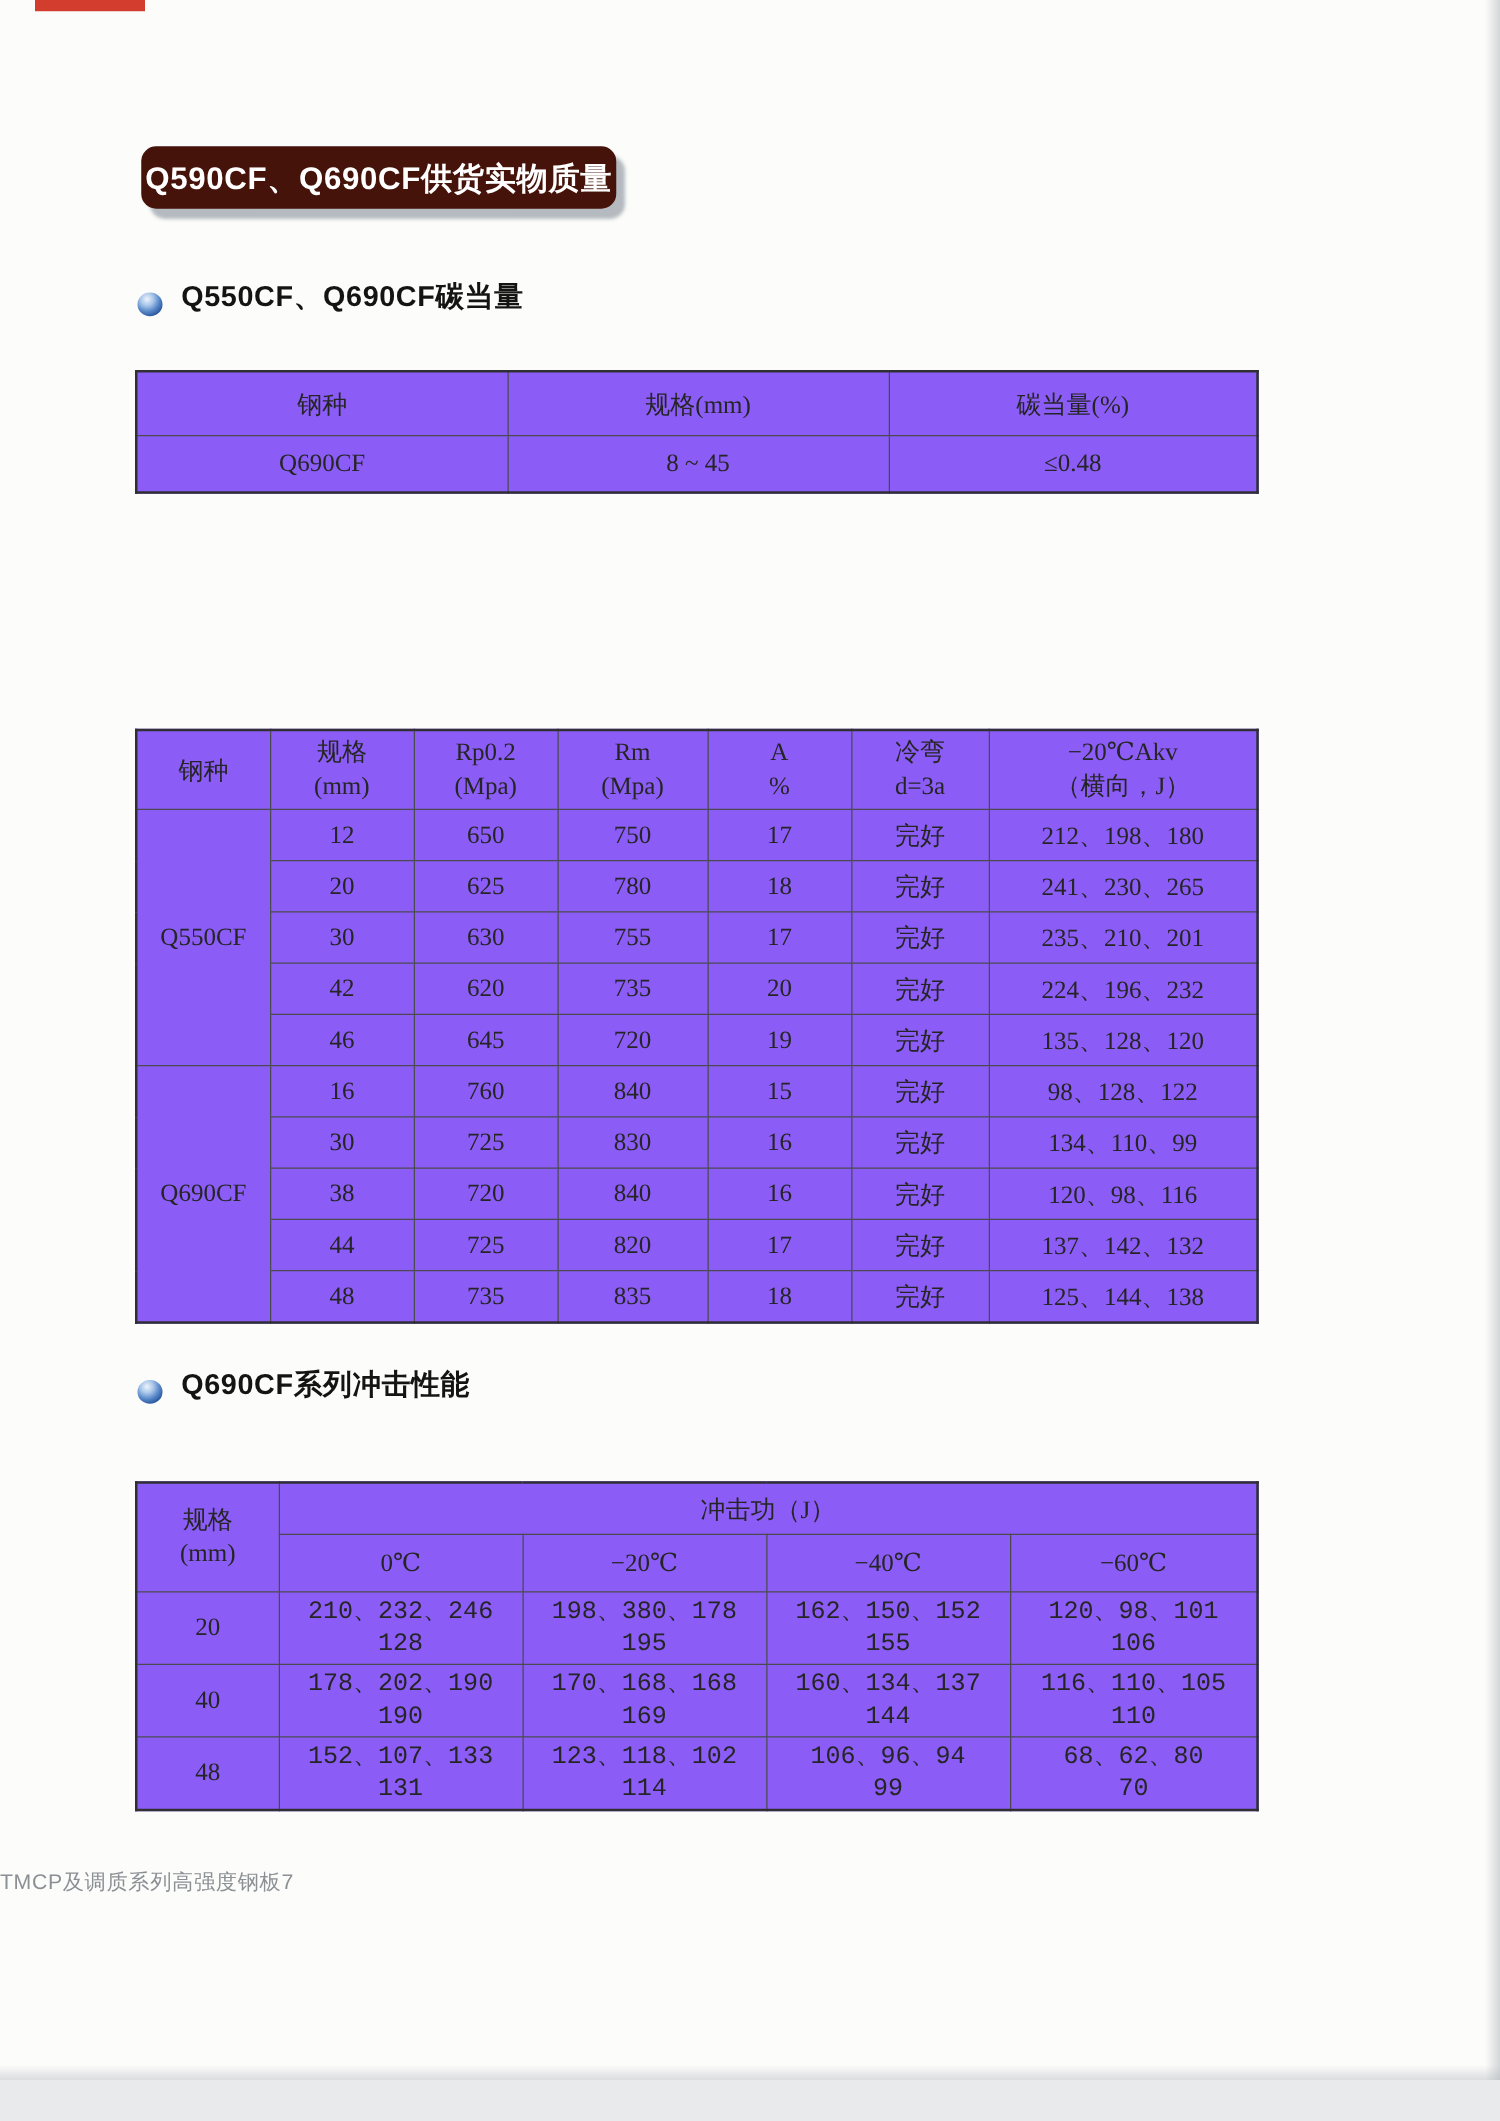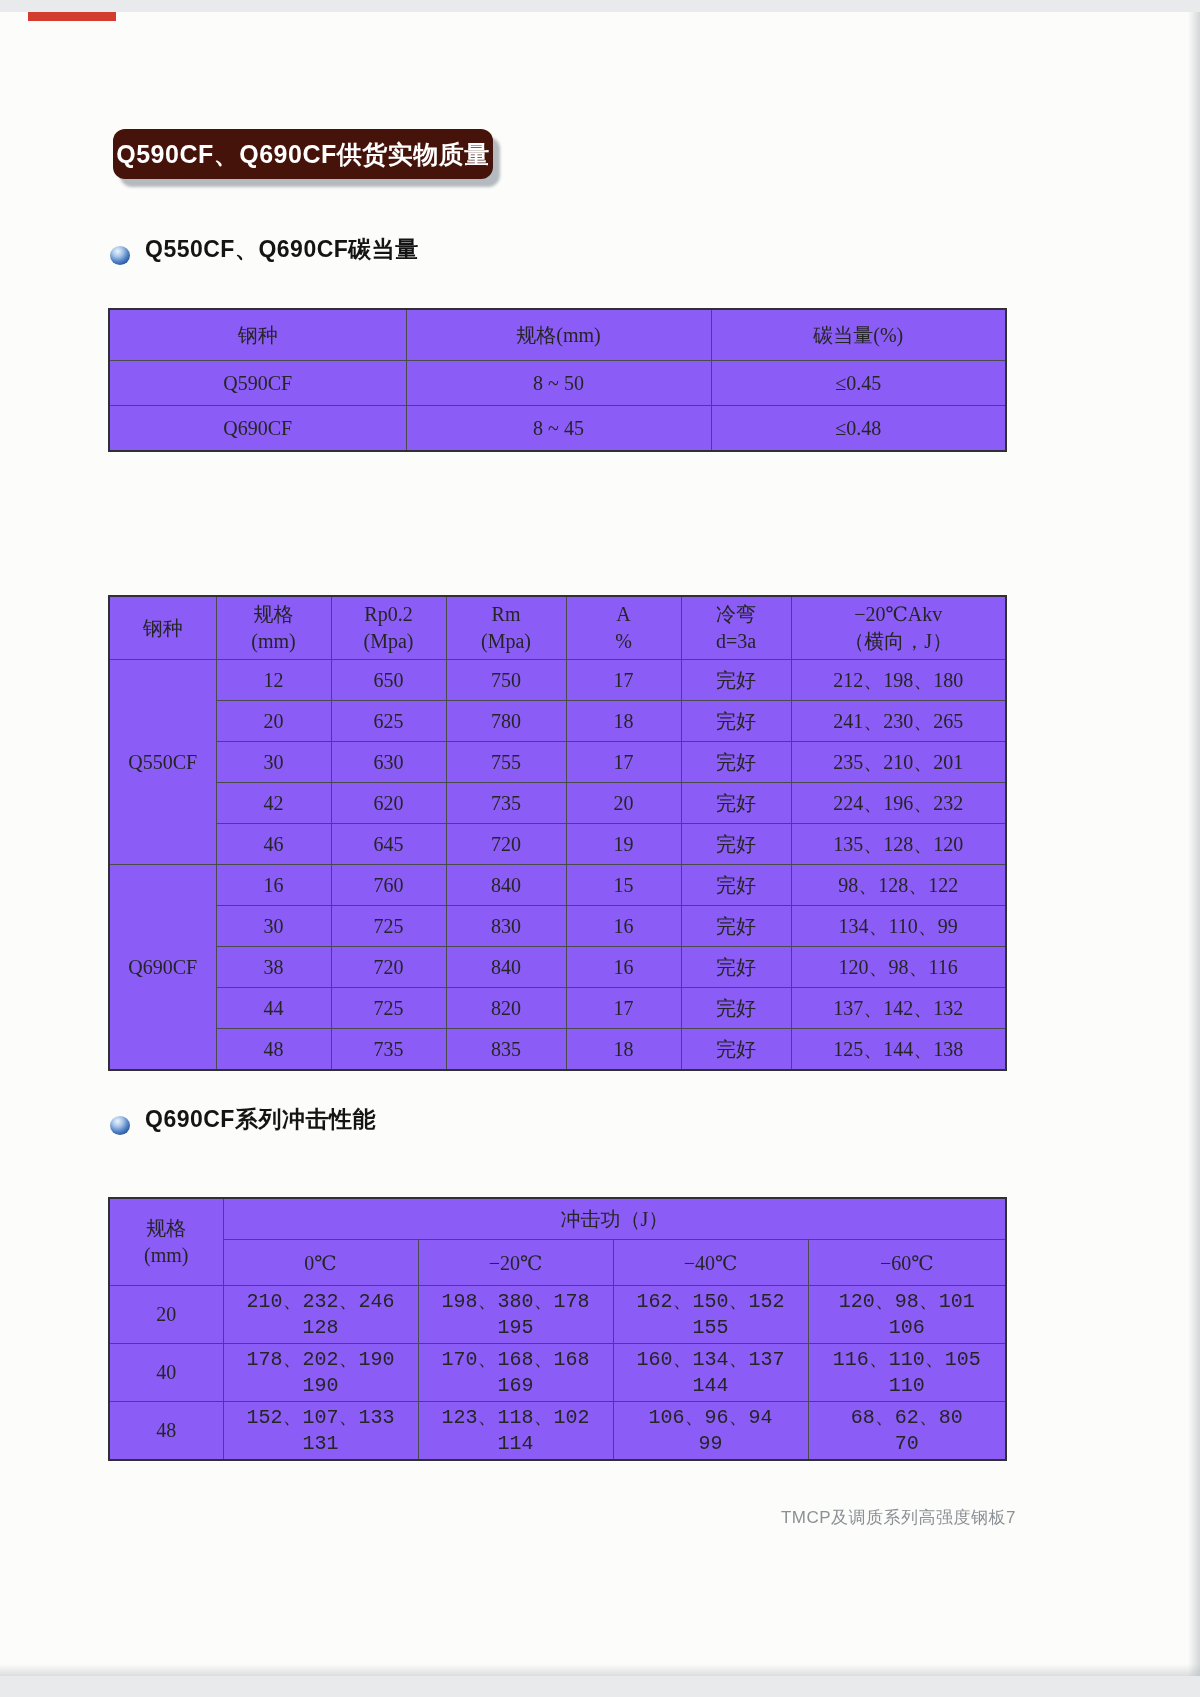--- a/index.html
+++ b/index.html
@@ -1,17 +1,17 @@
 <!DOCTYPE html>
 <html><head>
 <meta charset="utf-8">
 <style>
   html,body{margin:0;padding:0;background:#e9eaec;}
   .page{
-    position:relative; width:1200px; height:1664px; margin:12px auto;
+    position:relative; width:1200px; height:1664px; margin:0 auto;
     background:#fcfcfa; overflow:hidden;
     font-family:"Liberation Serif","DejaVu Serif",serif; color:#252525;
   }
   .edge-right{position:absolute;top:0;right:0;width:12px;height:100%;
     background:linear-gradient(90deg,rgba(190,194,198,0) 0%,rgba(178,183,188,0.55) 100%);}
   .edge-bottom{position:absolute;bottom:0;left:0;width:100%;height:12px;
     background:linear-gradient(180deg,rgba(190,194,198,0) 0%,rgba(178,183,188,0.45) 100%);}
   .red-mark{position:absolute;left:28px;top:0;width:88px;height:9px;background:#d23d2e;}
 
   .banner{
@@ -45,21 +45,21 @@
         border:2px solid #303034;}
   th,td{border:1px solid #4b4b4f;font-weight:normal;text-align:center;vertical-align:middle;
         font-size:20px;color:#252525;padding:0 2px;}
   .ln{line-height:27px;}
   .t1{top:296px;} .t1 th{height:50px;} .t1 td{height:44px;}
   .t2{top:583px;} .t2 th{height:62px;} .t2 td{height:40px;}
   .t3{top:1185px;} .t3 .h1{height:40px;} .t3 .h2{height:45px;} .t3 td{height:57px;}
   .t3 td .ln{line-height:26px;font-family:Liberation Mono, monospace;}
 
   .footer{
-    position:absolute;top:1494px;left:0;width:1016px;text-align:right;
+    position:absolute;top:1494px;left:0;width:1016px;
     font-family:"Liberation Sans","DejaVu Sans",sans-serif;
     font-size:17px;color:#8b9095;letter-spacing:0.5px;
   }
 </style>
 </head>
 <body>
 
 <div class="page">
 
   <div class="red-mark"></div>
@@ -83,25 +83,20 @@
           <col style="width:295px">
         </colgroup>
       <thead>
         <tr>
           <th>钢种</th>
           <th>规格(mm)</th>
           <th>碳当量(%)</th>
         </tr>
       </thead>
       <tbody>
-        <tr>
-          <td>Q590CF</td>
-          <td>8 ~ 50</td>
-          <td>≤0.45</td>
-        </tr>
         <tr>
           <td>Q690CF</td>
           <td>8 ~ 45</td>
           <td>≤0.48</td>
         </tr>
       </tbody>
     </table>
   </div>
 
 

